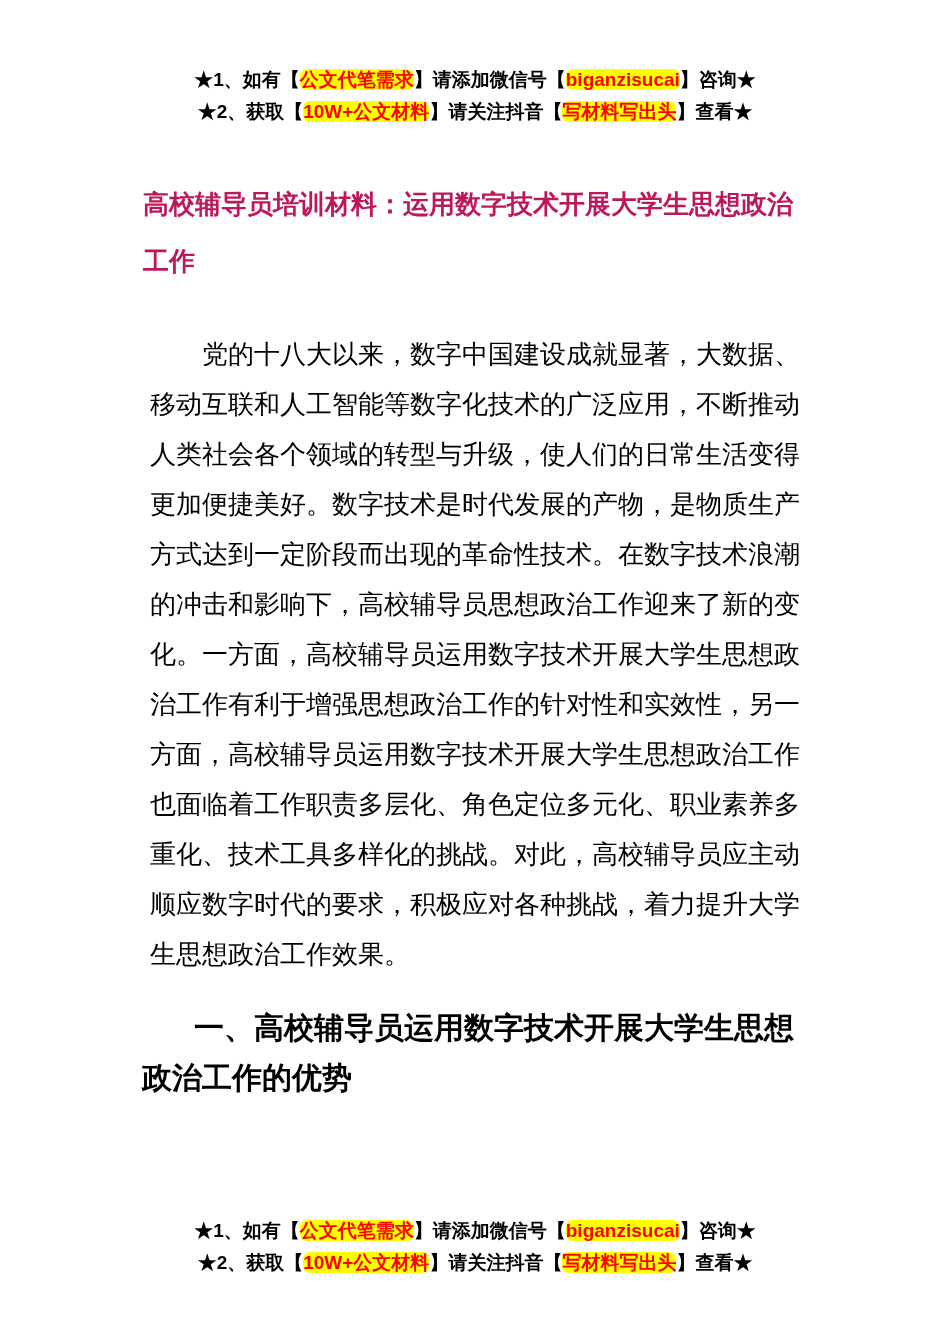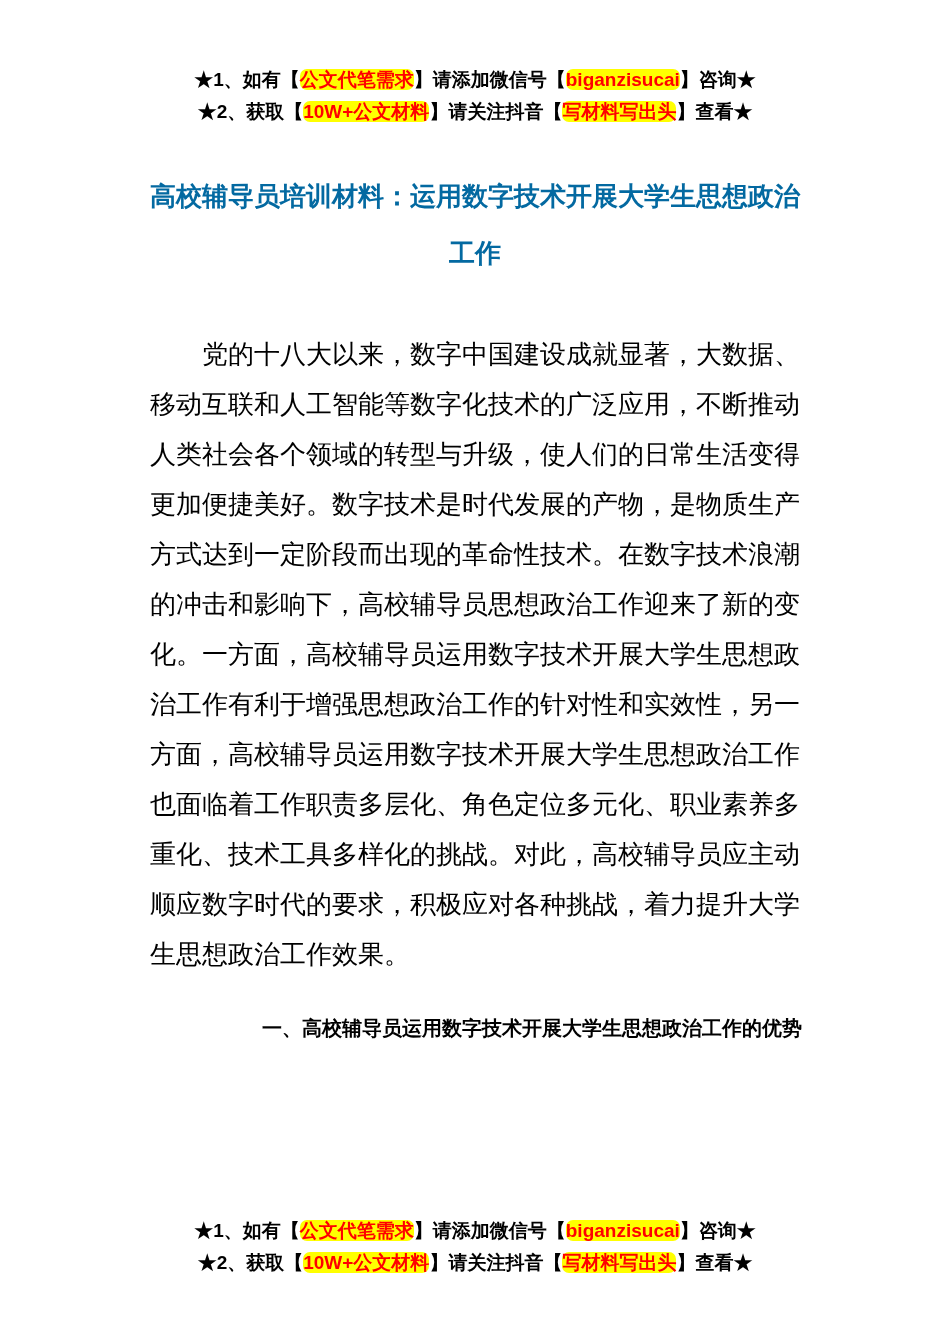--- a/index.html
+++ b/index.html
@@ -33,29 +33,29 @@
     background: #ffff00;
     color: #ff0000;
     border-radius: 7px;
   }
   .u {
     text-decoration-thickness: 2px;
     text-underline-offset: 3px;
   }
   .doc-title {
     position: absolute;
-    top: 168px;
+    top: 176px;
     left: 143px;
     width: 664px;
     margin: 0;
     font-size: 26px;
     font-weight: bold;
     line-height: 57px;
-    text-align: center;
-    color: #0369a1;
+    text-align: left;
+    color: #be185d;
   }
   .body-par {
     position: absolute;
     top: 321px;
     left: 142px;
     width: 660px;
     margin: 8px;
     font-size: 26px;
     font-weight: normal;
     line-height: 50px;
@@ -63,24 +63,24 @@
     text-indent: 52px;
     color: #000000;
     word-break: normal;
   }
   .section-heading {
     position: absolute;
     top: 1003px;
     left: 142px;
     width: 660px;
     margin: 0;
-    font-size: 20px;
+    font-size: 30px;
     font-weight: bold;
     line-height: 50px;
-    text-align: right;
+    text-align: left;
     text-indent: 52px;
     color: #000000;
   }
 </style>
 </head>
 <body>
 
 <div class="page">
 
   <div class="promo promo-header">

